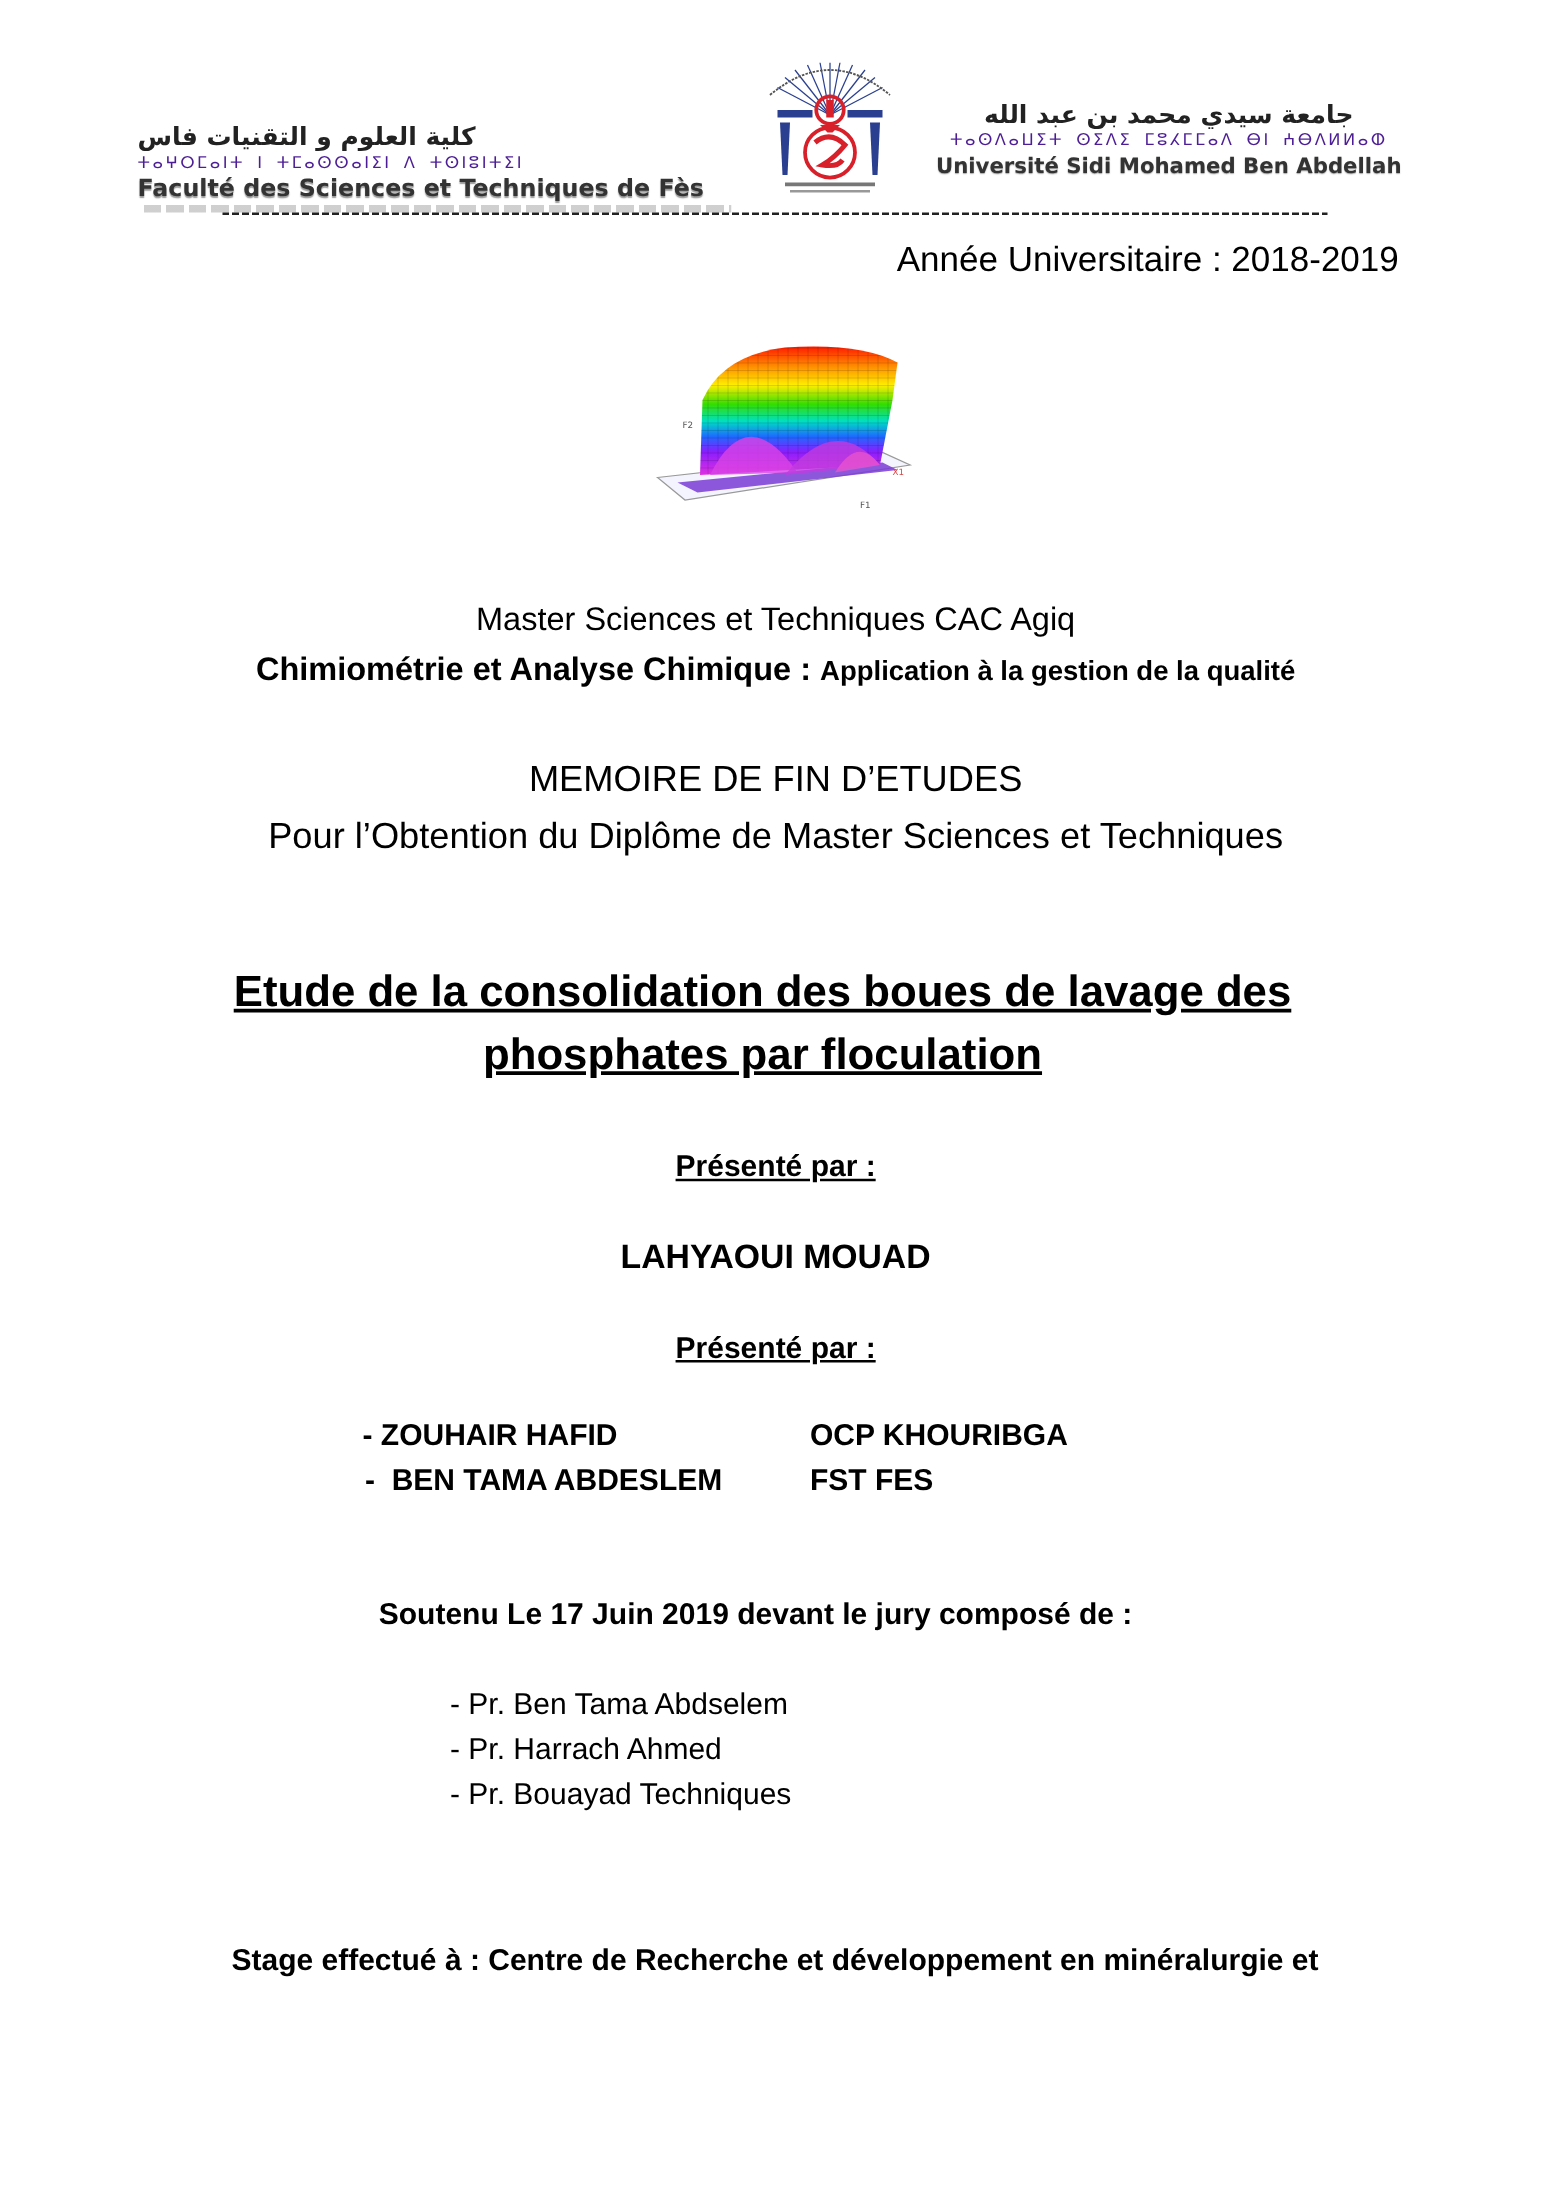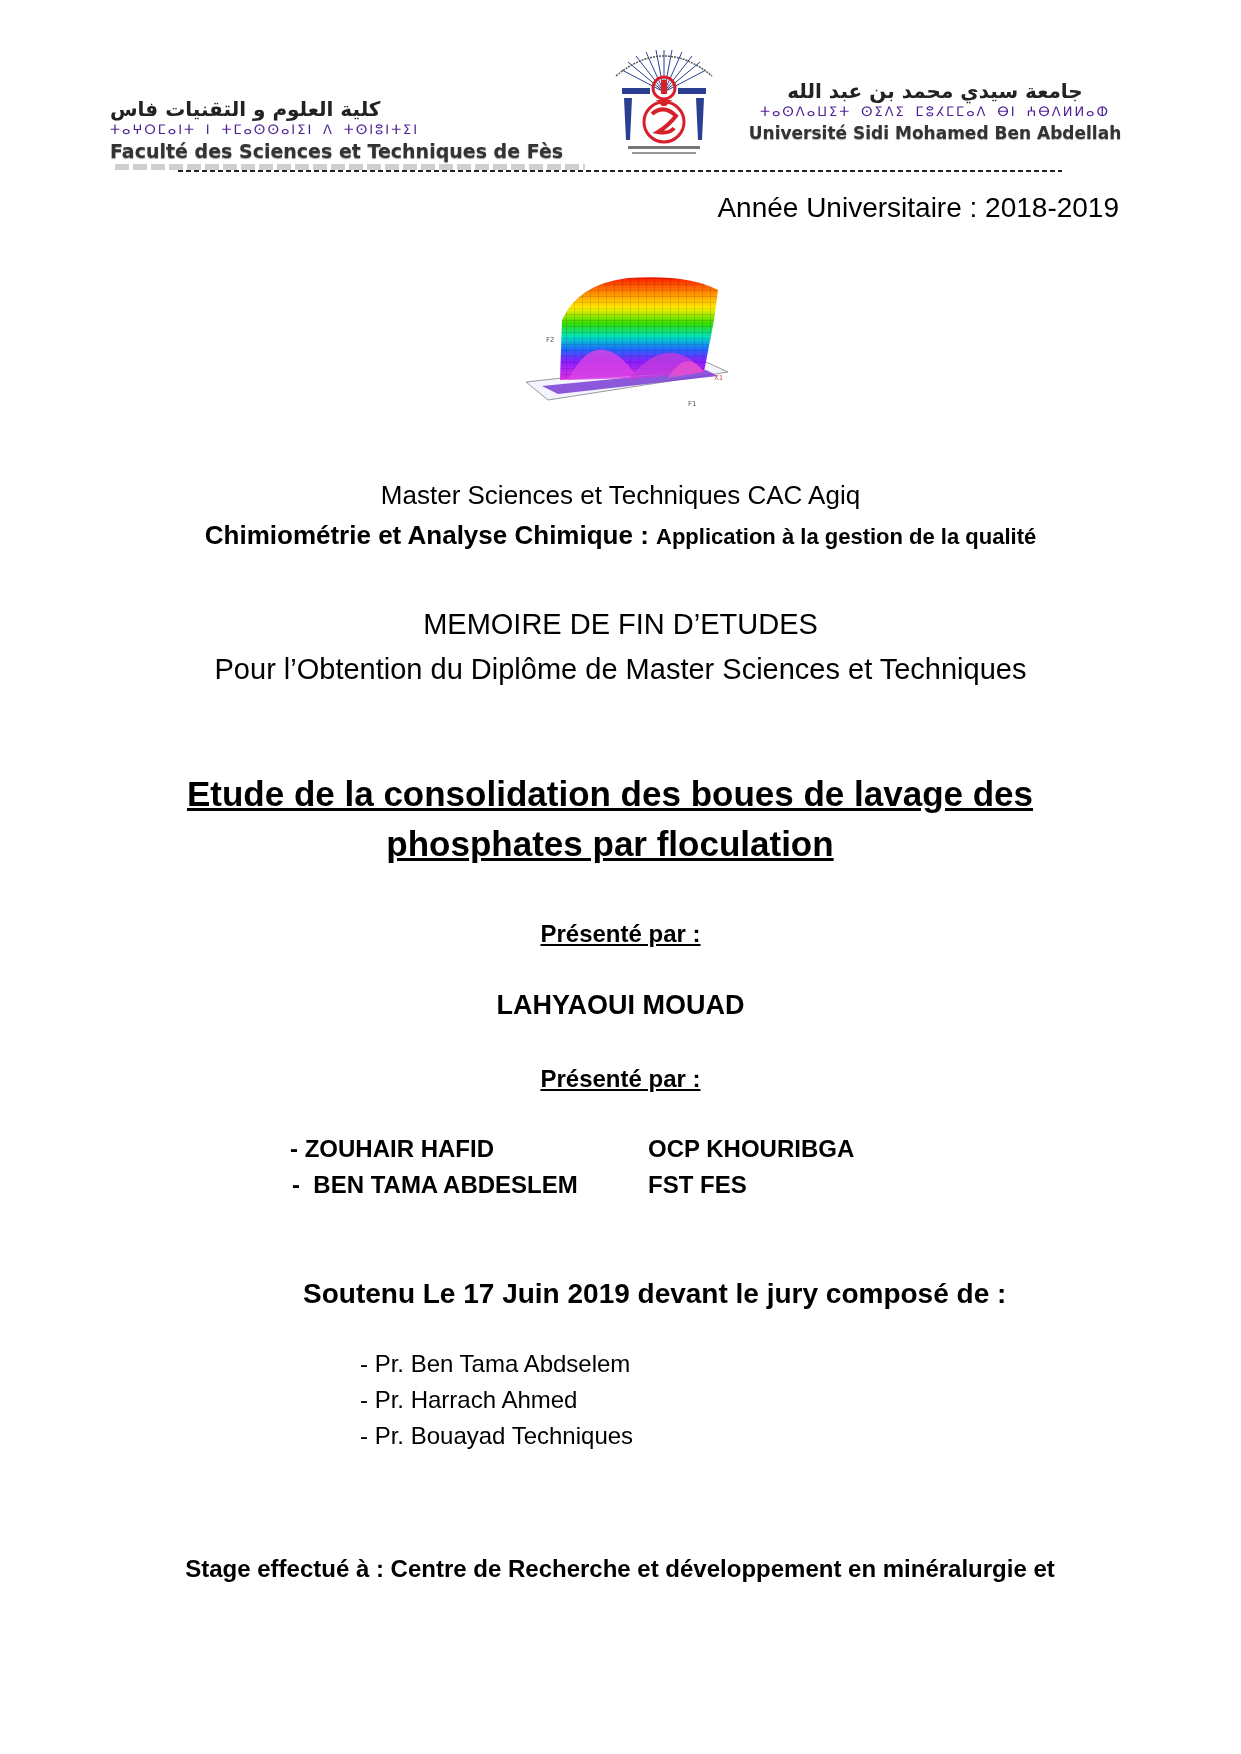--- a/index.html
+++ b/index.html
@@ -30,21 +30,21 @@
     .master2 .sub { font-size: 22px; }
     .memoire { top: 608px; font-size: 29px; }
     .pour { top: 653px; font-size: 29px; }
     .title { top: 769px; font-weight: bold; font-size: 35px; line-height: 50px; left: 150px; width: 920px; }
     .presente { top: 920px; font-weight: bold; font-size: 24px; text-decoration: underline; }
     .student { top: 990px; font-weight: bold; font-size: 27px; }
     .encadre { top: 1065px; font-weight: bold; font-size: 24px; text-decoration: underline; }
     .sup-row { font-weight: bold; font-size: 24px; }
     .sup-name { left: 290px; }
     .sup-org { left: 648px; }
-    .soutenu { left: 303px; top: 1278px; font-weight: bold; font-size: 28px; }
+    .soutenu { left: 303px; top: 1278px; font-weight: bold; font-size: 24px; }
     .jury { left: 360px; font-weight: normal; font-size: 24px; }
     .stage { top: 1551px; font-weight: bold; font-size: 24px; line-height: 36px; left: 130px; width: 980px; }
   </style>
 </head>
 <body>
 
 <div class="abs hdr-left">
   <div class="arabic">كلية العلوم و التقنيات فاس</div>
   <div class="tifinagh">ⵜⴰⵖⵔⵎⴰⵏⵜ ⵏ ⵜⵎⴰⵙⵙⴰⵏⵉⵏ ⴷ ⵜⵙⵏⵓⵏⵜⵉⵏ</div>
   <div class="fac-name">Faculté des Sciences et Techniques de Fès</div>

